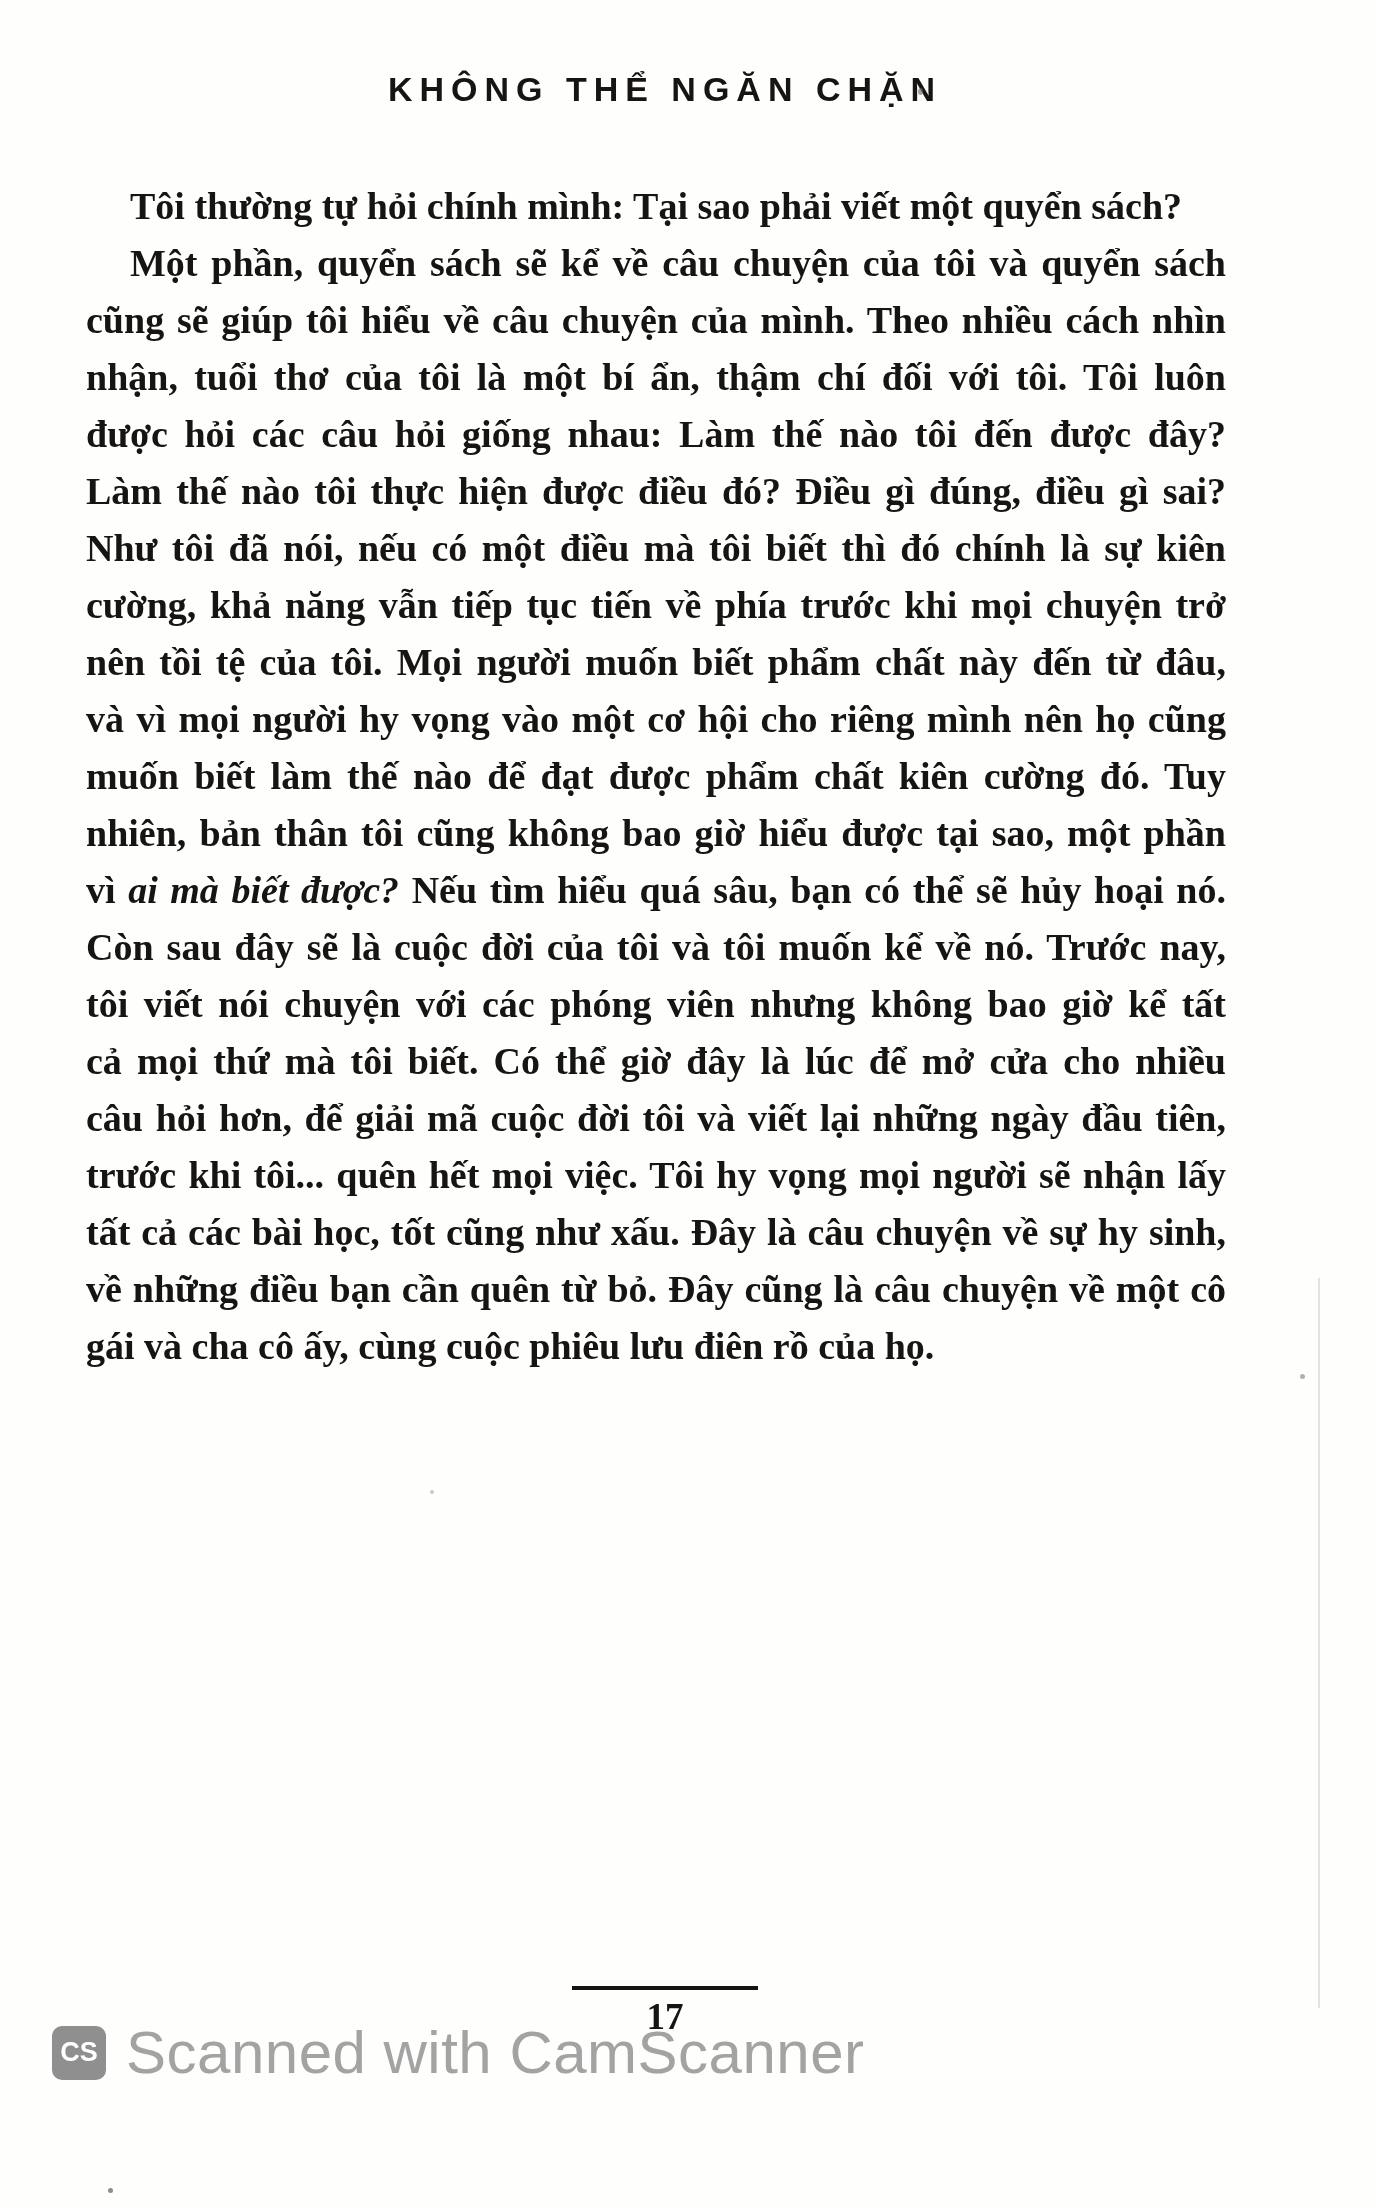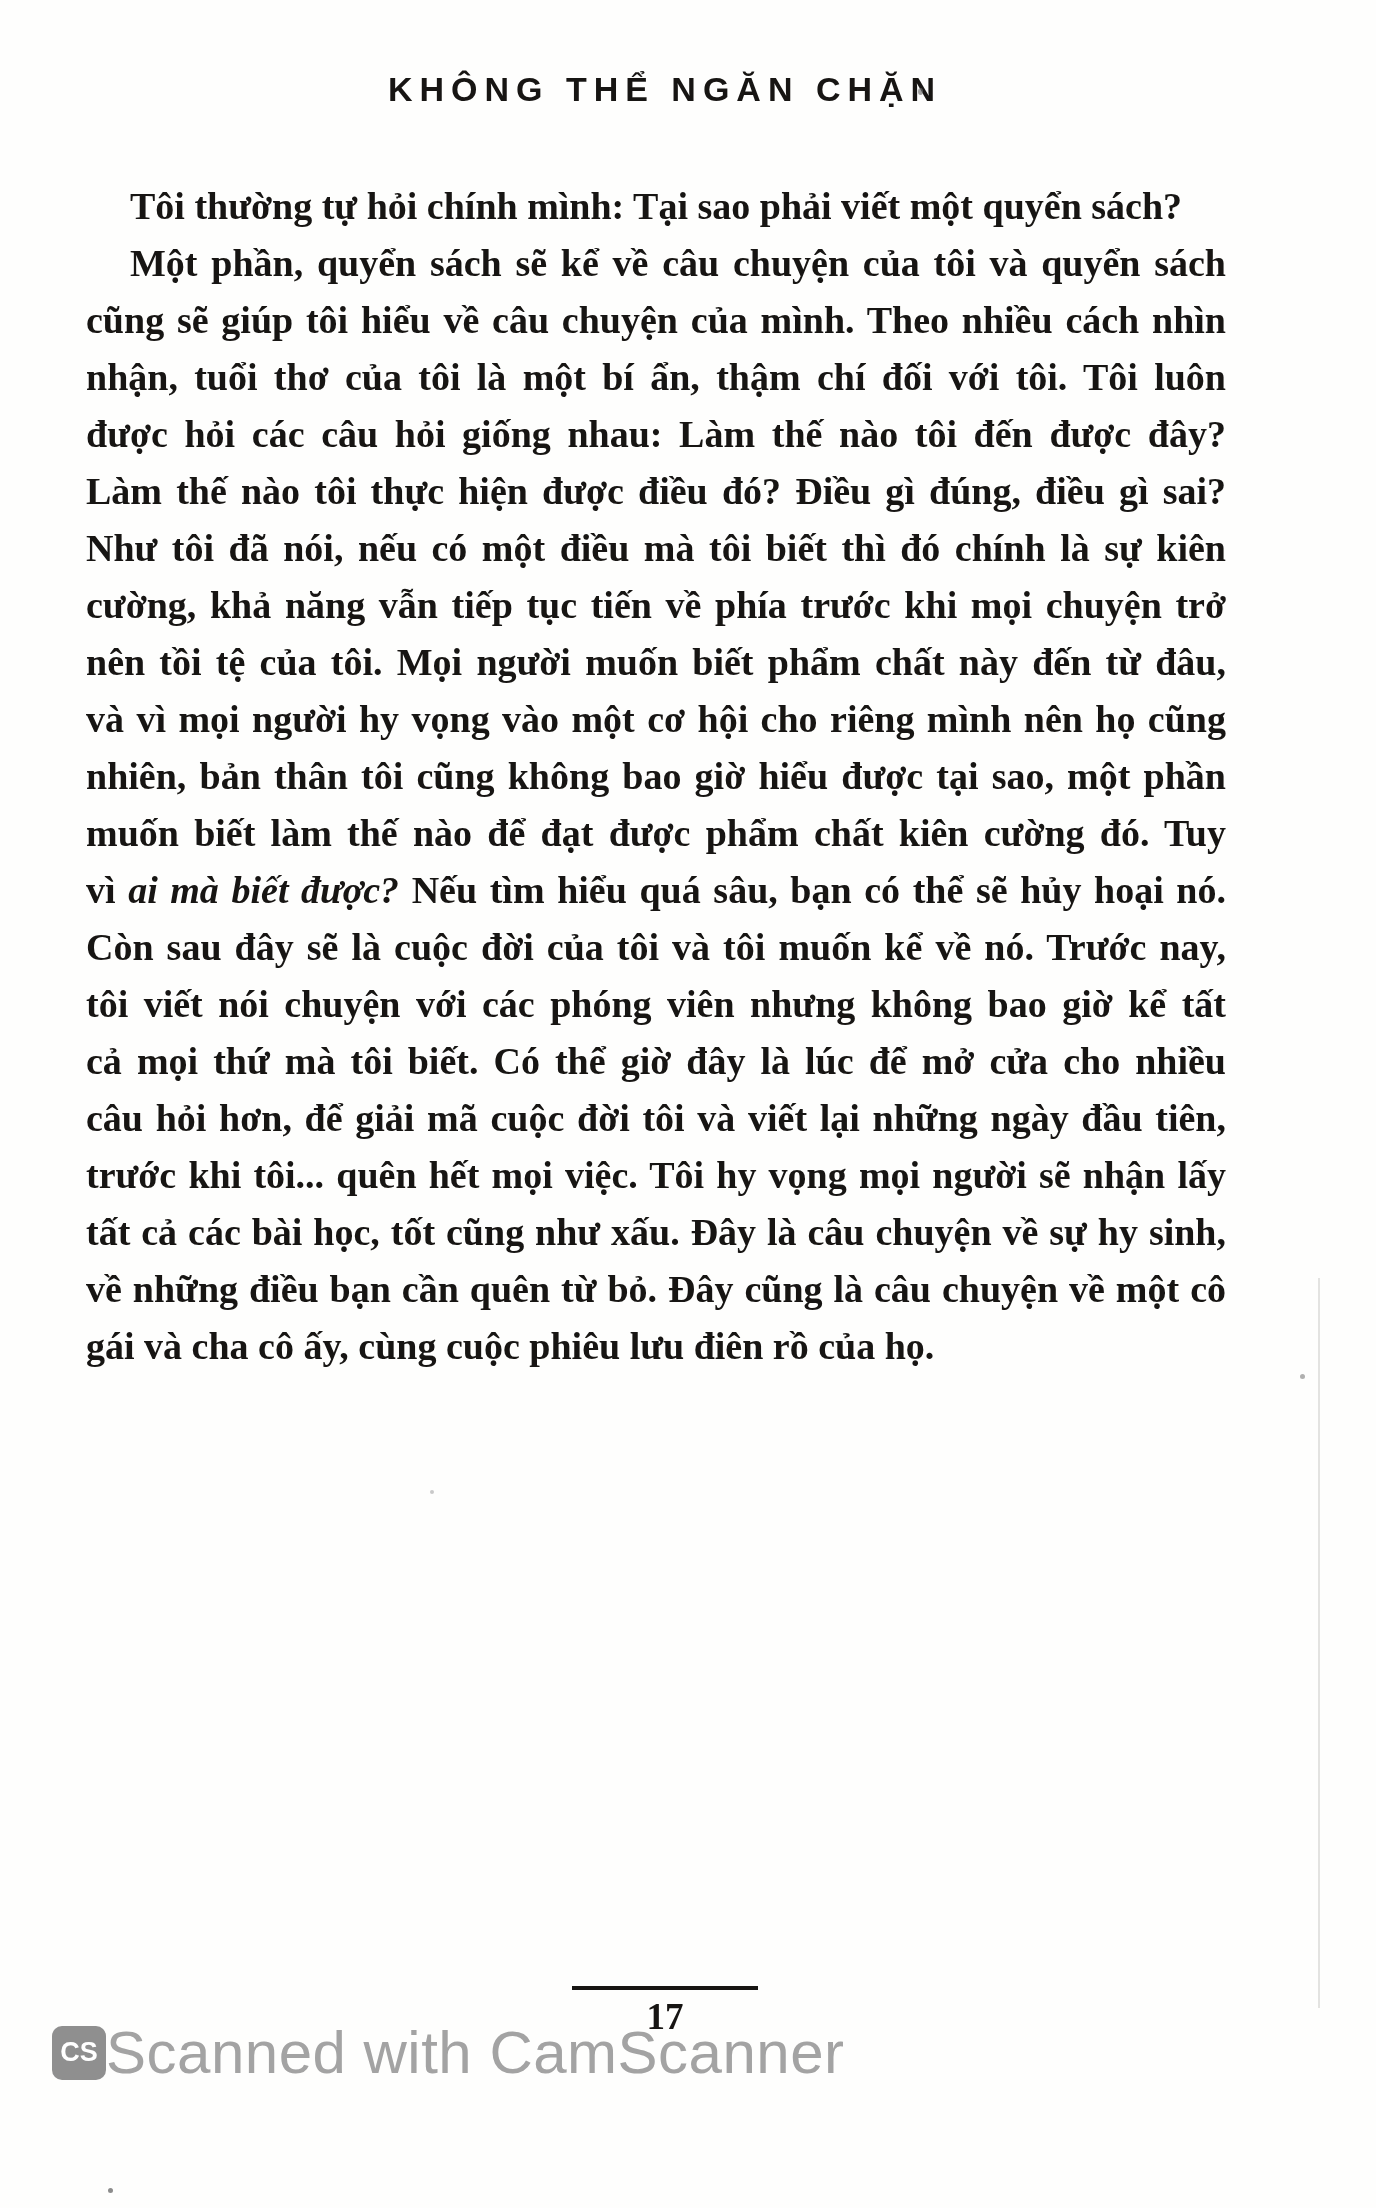--- a/index.html
+++ b/index.html
@@ -74,20 +74,21 @@
     z-index: 3;
     font-family: Liberation Serif, serif;
   }
 
   .watermark {
     position: absolute;
     left: 52px;
     top: 2018px;
     display: flex;
     align-items: center;
+    gap: 20px;
     z-index: 2;
   }
 
   .cs-logo {
     width: 54px;
     height: 54px;
     background: var(--wm-gray, #8f8f8f);
     border-radius: 10px;
     color: #ffffff;
     font-family: "Liberation Sans", "DejaVu Sans", sans-serif;
@@ -139,22 +140,22 @@
       <div class="line indent para-end"><span>Tôi thường tự hỏi chính mình: Tại sao phải viết một quyển sách?</span></div>
       <div class="line indent"><span>Một phần, quyển sách sẽ kể về câu chuyện của tôi và quyển sách</span></div>
       <div class="line"><span>cũng sẽ giúp tôi hiểu về câu chuyện của mình. Theo nhiều cách nhìn</span></div>
       <div class="line"><span>nhận, tuổi thơ của tôi là một bí ẩn, thậm chí đối với tôi. Tôi luôn</span></div>
       <div class="line"><span>được hỏi các câu hỏi giống nhau: Làm thế nào tôi đến được đây?</span></div>
       <div class="line"><span>Làm thế nào tôi thực hiện được điều đó? Điều gì đúng, điều gì sai?</span></div>
       <div class="line"><span>Như tôi đã nói, nếu có một điều mà tôi biết thì đó chính là sự kiên</span></div>
       <div class="line"><span>cường, khả năng vẫn tiếp tục tiến về phía trước khi mọi chuyện trở</span></div>
       <div class="line"><span>nên tồi tệ của tôi. Mọi người muốn biết phẩm chất này đến từ đâu,</span></div>
       <div class="line"><span>và vì mọi người hy vọng vào một cơ hội cho riêng mình nên họ cũng</span></div>
+      <div class="line"><span>muốn biết làm thế nào để đạt được phẩm chất kiên cường đó. Tuy</span></div>
       <div class="line"><span>nhiên, bản thân tôi cũng không bao giờ hiểu được tại sao, một phần</span></div>
-      <div class="line"><span>muốn biết làm thế nào để đạt được phẩm chất kiên cường đó. Tuy</span></div>
       <div class="line"><span>vì </span><span class="italic">ai mà biết được?</span><span> Nếu tìm hiểu quá sâu, bạn có thể sẽ hủy hoại nó.</span></div>
       <div class="line"><span>Còn sau đây sẽ là cuộc đời của tôi và tôi muốn kể về nó. Trước nay,</span></div>
       <div class="line"><span>tôi viết nói chuyện với các phóng viên nhưng không bao giờ kể tất</span></div>
       <div class="line"><span>cả mọi thứ mà tôi biết. Có thể giờ đây là lúc để mở cửa cho nhiều</span></div>
       <div class="line"><span>câu hỏi hơn, để giải mã cuộc đời tôi và viết lại những ngày đầu tiên,</span></div>
       <div class="line"><span>trước khi tôi... quên hết mọi việc. Tôi hy vọng mọi người sẽ nhận lấy</span></div>
       <div class="line"><span>tất cả các bài học, tốt cũng như xấu. Đây là câu chuyện về sự hy sinh,</span></div>
       <div class="line"><span>về những điều bạn cần quên từ bỏ. Đây cũng là câu chuyện về một cô</span></div>
       <div class="line para-end"><span>gái và cha cô ấy, cùng cuộc phiêu lưu điên rồ của họ.</span></div>
     </div>

